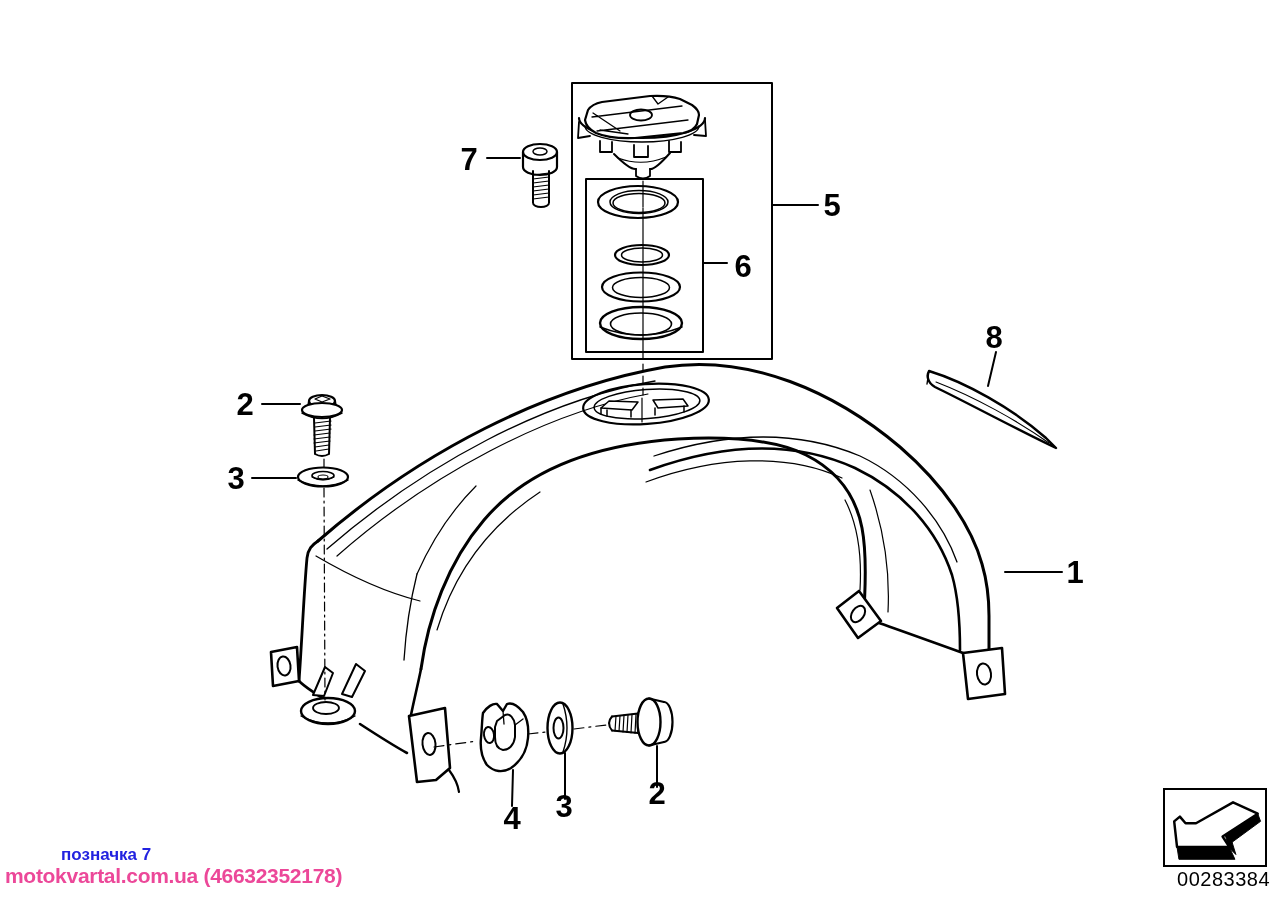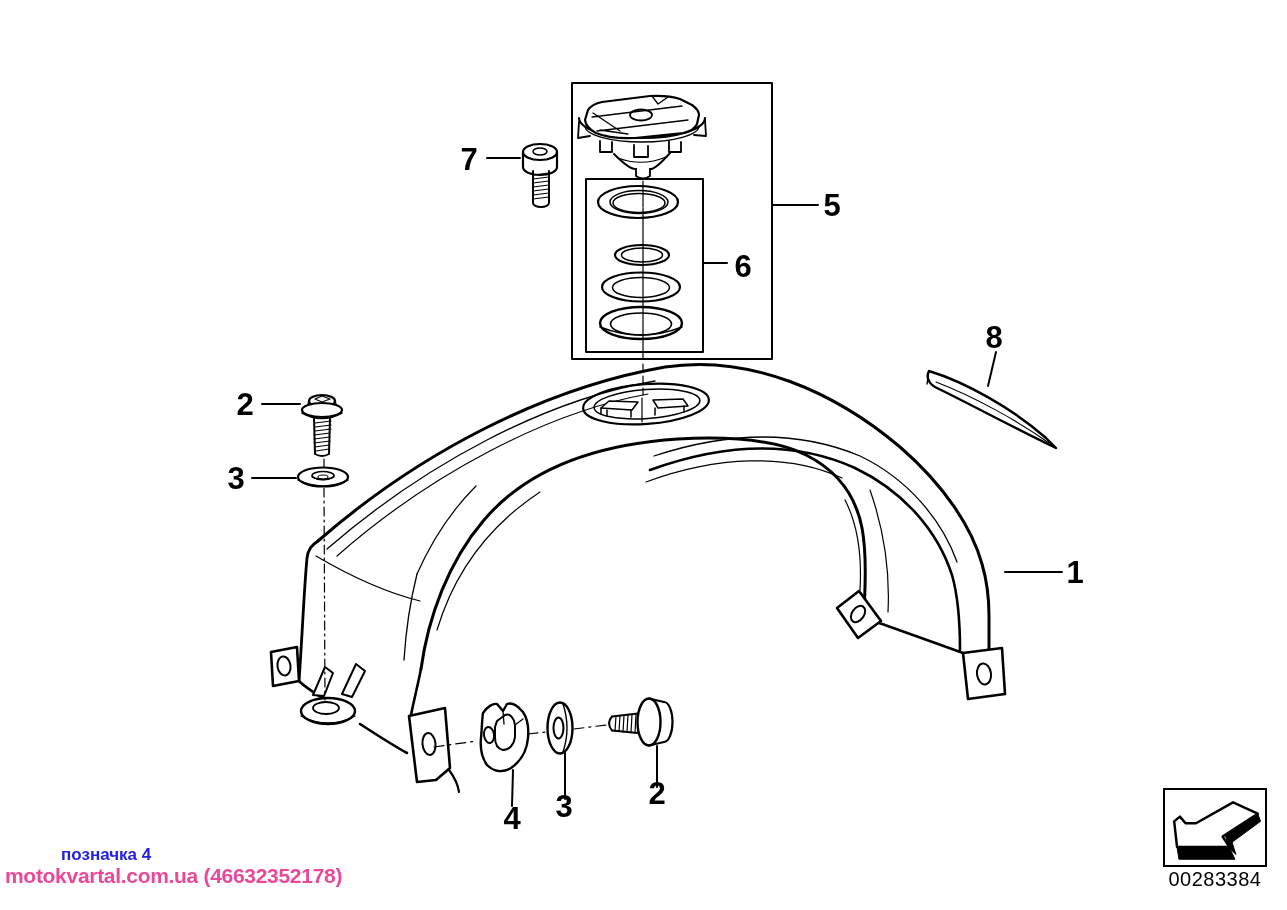--- a/index.html
+++ b/index.html
@@ -6,21 +6,21 @@
   #stage{position:relative;width:1287px;height:910px;background:#ffffff;overflow:hidden;
          font-family:"Liberation Sans", sans-serif;}
   #art{position:absolute;left:0;top:0;}
   .callout{position:absolute;transform:translate(-50%,-50%);font-weight:bold;font-size:31px;
            color:#000;line-height:1;font-family:"Liberation Sans", sans-serif;}
   .marker-text{position:absolute;left:61px;top:845px;font-size:17px;font-weight:bold;color:#2222e0;}
   .watermark-text{position:absolute;left:5px;top:864px;font-size:21px;font-weight:600;color:#ec4899;
                   letter-spacing:-0.3px;}
   .stamp-box{position:absolute;left:1163px;top:788px;width:100px;height:75px;border:2px solid #000;
              background:#fff;}
-  .stamp-code{position:absolute;left:1160px;top:868px;width:110px;text-align:center;font-size:20px;
+  .stamp-code{position:absolute;left:1160px;top:868px;width:110px;text-align:right;font-size:20px;
               color:#000;letter-spacing:0.5px;}
   svg{display:block;}
 </style>
 </head>
 <body>
 
 <div id="stage">
 
   <svg id="art" width="1287" height="910" viewBox="0 0 1287 910" fill="none" stroke="#000" stroke-linecap="round" stroke-linejoin="round">
 
@@ -203,21 +203,21 @@
   <div class="callout" style="left:245px;top:404px">2</div>
   <div class="callout" style="left:236px;top:478px">3</div>
   <div class="callout" style="left:657px;top:793px">2</div>
   <div class="callout" style="left:564px;top:806px">3</div>
   <div class="callout" style="left:512px;top:818px">4</div>
   <div class="callout" style="left:832px;top:205px">5</div>
   <div class="callout" style="left:743px;top:266px">6</div>
   <div class="callout" style="left:469px;top:159px">7</div>
   <div class="callout" style="left:994px;top:337px">8</div>
 
-  <div class="marker-text">позначка 4</div>
+  <div class="marker-text">позначка 7</div>
   <div class="watermark-text">motokvartal.com.ua (46632352178)</div>
 
   <div class="stamp-box">
     <svg width="100" height="75" viewBox="0 0 104 79">
       <path d="M71,13 L97,25 L60,49 L67,60 L12,60 L9,33 L15,28 L21,35 L32,35 Z" fill="#fff" stroke="#000" stroke-width="2.6" stroke-linejoin="round"></path>
       <path d="M97,25 L100,33 L70,55 L63,48 Z" fill="#000" stroke="#000" stroke-width="1"></path>
       <path d="M63,48 L70,55 L74,68 L66,60 Z" fill="#000" stroke="#000" stroke-width="1"></path>
       <path d="M12,60 L67,60 L73,73 L14,73 Z" fill="#000" stroke="#000" stroke-width="1"></path>
     </svg>
   </div>

